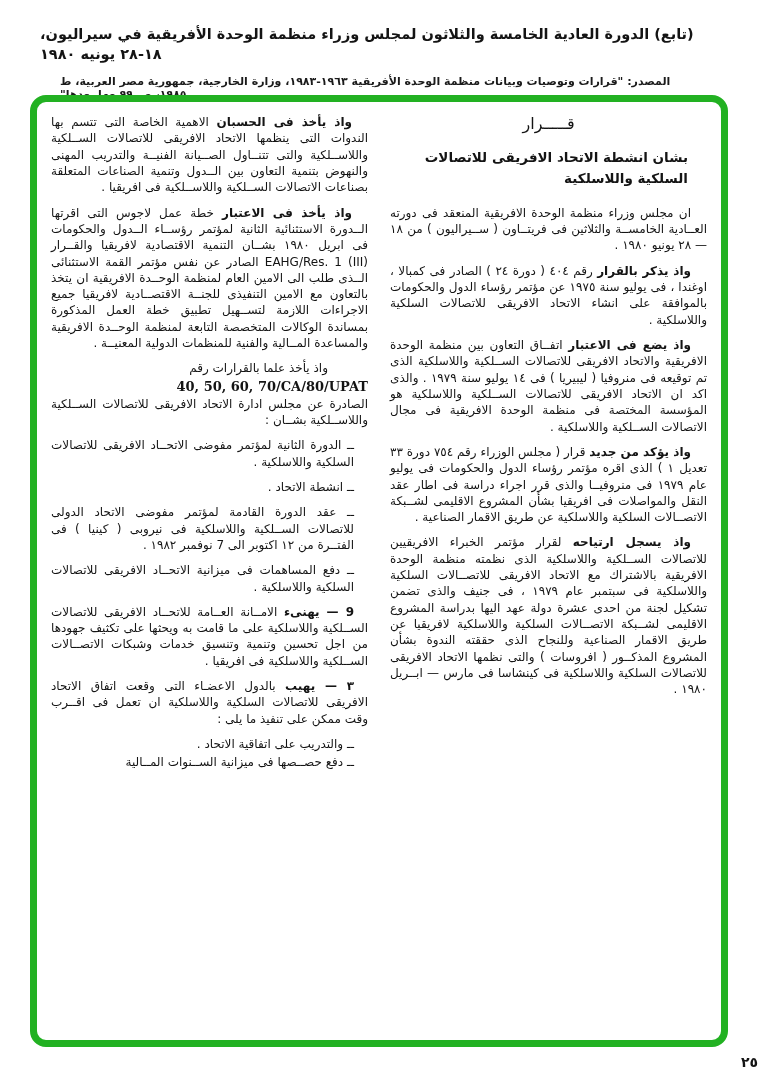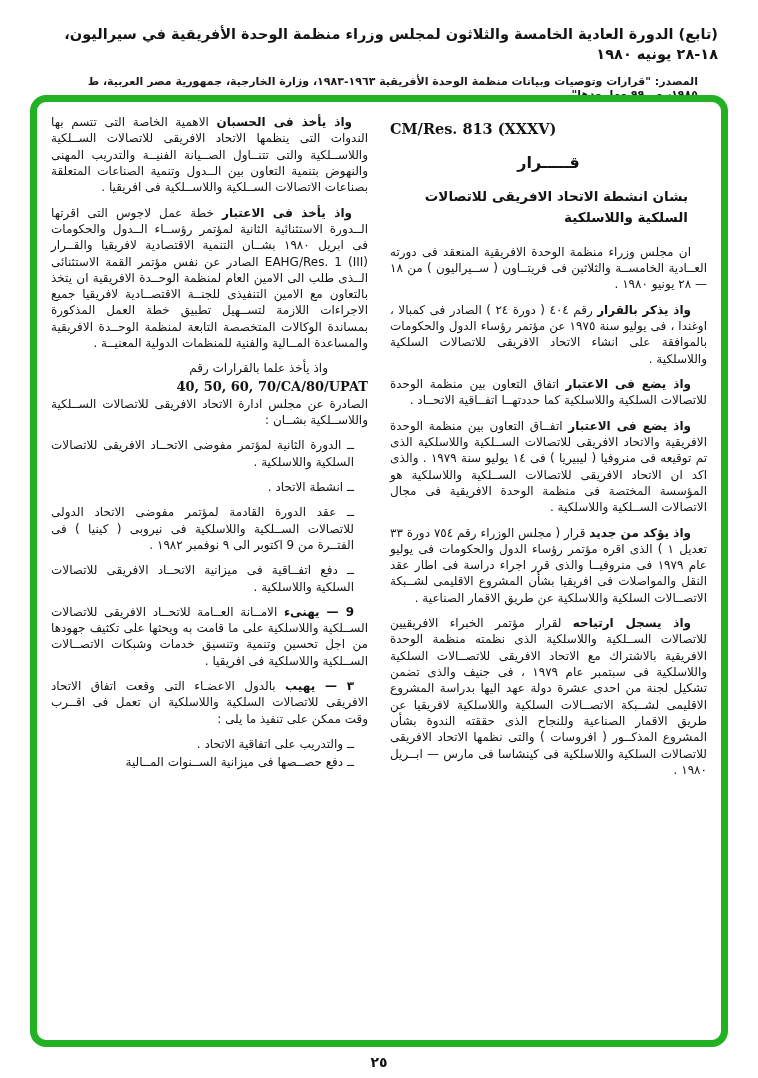--- a/index.html
+++ b/index.html
@@ -2,21 +2,21 @@
 <html lang="ar"><head>
 <meta charset="utf-8">
 <style>
   html,body{margin:0;padding:0;}
   body{
     width:758px;height:1078px;position:relative;background:#ffffff;
     font-family:"DejaVu Sans",sans-serif;color:#141414;
     -webkit-font-smoothing:antialiased;overflow:hidden;
   }
   .header{
-    position:absolute;top:24px;left:10px;right:0;text-align:right;direction:rtl;
+    position:absolute;top:24px;left:0;right:0;text-align:left;direction:rtl;
   }
   .header-line1{
     font-size:14.5px;font-weight:bold;letter-spacing:0;line-height:1.4;
     padding:0 40px;
   }
   .header-line2{
     font-size:11px;font-weight:bold;margin-top:10px;padding:0 60px;color:#1a1a1a;
   }
   .frame{
     position:absolute;left:30px;top:95px;width:698px;height:952px;
@@ -28,74 +28,72 @@
   }
   .col{flex:1 1 0;direction:rtl;text-align:justify;}
   .col p{margin:0 0 9px 0;font-size:12px;line-height:1.36;}
   .col p.indent{text-indent:16px;}
   .lead{font-weight:bold;}
   .res-code{
     direction:ltr;text-align:left;font-family:"DejaVu Serif",serif;
     font-weight:bold;font-size:14.5px;margin:6px 0 16px 0;
   }
   .res-title{
-    text-align:center;font-weight:bold;font-size:16px;margin:0 0 14px 0;
+    text-align:center;font-weight:normal;font-size:16px;margin:0 0 14px 0;
   }
   .res-subtitle{
     text-align:right;font-weight:bold;font-size:13.5px;line-height:1.55;
     margin:0 auto 16px auto;width:88%;
   }
   .decree-code{
     direction:ltr;text-align:right;font-family:"DejaVu Serif",serif;
     font-weight:bold;font-size:13px;margin:0 0 2px 0;
   }
   .dash-item{padding-right:14px;}
   .num-item{text-indent:14px;}
   .intro-line{text-indent:40px;margin-bottom:2px !important;}
   .footer-page{
-    position:absolute;bottom:8px;left:0;right:0;text-align:center;
+    position:absolute;bottom:8px;left:0;right:0;text-align:right;
     font-weight:bold;font-size:14px;margin-top:24px;
   }
 </style>
 </head>
 <body>
 
 <div class="header">
   <div class="header-line1">(تابع) الدورة العادية الخامسة والثلاثون لمجلس وزراء منظمة الوحدة الأفريقية في سيراليون، ١٨-٢٨ يونيه ١٩٨٠</div>
   <div class="header-line2">المصدر: "قرارات وتوصيات وبيانات منظمة الوحدة الأفريقية ١٩٦٣-١٩٨٣، وزارة الخارجية، جمهورية مصر العربية، ط ١٩٨٥، ص ٩٩ وما بعدها"</div>
 </div>
 
 <div class="frame" style="border-color: rgb(34, 177, 34);">
   <div class="columns">
 
     <div class="col">
-      <div class="res-code">CM/Res. 813 (XXXV)</div>
       <div class="res-title">قـــــرار</div>
       <div class="res-subtitle">بشان انشطة الاتحاد الافريقى للاتصالات السلكية واللاسلكية</div>
 
       <p class="indent"><span class="lead"></span> <span>ان مجلس وزراء منظمة الوحدة الافريقية المنعقد فى دورته العــادية الخامســة والثلاثين فى فريتــاون ( ســيراليون ) من ١٨ — ٢٨ يونيو ١٩٨٠ .</span></p>
       <p class="indent"><span class="lead">واذ يذكر بالقرار</span> <span>رقم ٤٠٤ ( دورة ٢٤ ) الصادر فى كمبالا ، اوغندا ، فى يوليو سنة ١٩٧٥ عن مؤتمر رؤساء الدول والحكومات بالموافقة على انشاء الاتحاد الافريقى للاتصالات السلكية واللاسلكية .</span></p>
-      <p class="indent"><span class="lead">واذ يضع فى الاعتبار</span> <span>اتفاق التعاون بين منظمة الوحدة للاتصالات السلكية واللاسلكية كما حددتهــا اتفــاقية الاتحــاد .</span></p>
       <p class="indent"><span class="lead">واذ يضع فى الاعتبار</span> <span>اتفــاق التعاون بين منظمة الوحدة الافريقية والاتحاد الافريقى للاتصالات الســلكية واللاسلكية الذى تم توقيعه فى منروفيا ( ليبيريا ) فى ١٤ يوليو سنة ١٩٧٩ . والذى اكد ان الاتحاد الافريقى للاتصالات الســلكية واللاسلكية هو المؤسسة المختصة فى منظمة الوحدة الافريقية فى مجال الاتصالات الســلكية واللاسلكية .</span></p>
       <p class="indent"><span class="lead">واذ يؤكد من جديد</span> <span>قرار ( مجلس الوزراء رقم ٧٥٤ دورة ٣٣ تعديل ١ ) الذى اقره مؤتمر رؤساء الدول والحكومات فى يوليو عام ١٩٧٩ فى منروفيــا والذى قرر اجراء دراسة فى اطار عقد النقل والمواصلات فى افريقيا بشأن المشروع الاقليمى لشــبكة الاتصــالات السلكية واللاسلكية عن طريق الاقمار الصناعية .</span></p>
       <p class="indent"><span class="lead">واذ يسجل ارتياحه</span> <span>لقرار مؤتمر الخبراء الافريقيين للاتصالات الســلكية واللاسلكية الذى نظمته منظمة الوحدة الافريقية بالاشتراك مع الاتحاد الافريقى للاتصــالات السلكية واللاسلكية فى سبتمبر عام ١٩٧٩ ، فى جنيف والذى تضمن تشكيل لجنة من احدى عشرة دولة عهد اليها بدراسة المشروع الاقليمى لشــبكة الاتصــالات السلكية واللاسلكية لافريقيا عن طريق الاقمار الصناعية وللنجاح الذى حققته الندوة بشأن المشروع المذكــور ( افروسات ) والتى نظمها الاتحاد الافريقى للاتصالات السلكية واللاسلكية فى كينشاسا فى مارس — ابــريل ١٩٨٠ .</span></p>
     </div>
 
     <div class="col">
       <p class="indent"><span class="lead">واذ يأخذ فى الحسبان</span> <span>الاهمية الخاصة التى تتسم بها الندوات التى ينظمها الاتحاد الافريقى للاتصالات الســلكية واللاســلكية والتى تتنــاول الصــيانة الفنيــة والتدريب المهنى والنهوض بتنمية التعاون بين الــدول وتنمية الصناعات المتعلقة بصناعات الاتصالات الســلكية واللاســلكية فى افريقيا .</span></p>
       <p class="indent"><span class="lead">واذ يأخذ فى الاعتبار</span> <span>خطة عمل لاجوس التى اقرتها الــدورة الاستثنائية الثانية لمؤتمر رؤســاء الــدول والحكومات فى ابريل ١٩٨٠ بشــان التنمية الاقتصادية لافريقيا والقــرار EAHG/Res. 1 (III) الصادر عن نفس مؤتمر القمة الاستثنائى الــذى طلب الى الامين العام لمنظمة الوحــدة الافريقية ان يتخذ بالتعاون مع الامين التنفيذى للجنــة الاقتصــادية لافريقيا جميع الاجراءات اللازمة لتســهيل تطبيق خطة العمل المذكورة بمساندة الوكالات المتخصصة التابعة لمنظمة الوحــدة الافريقية والمساعدة المــالية والفنية للمنظمات الدولية المعنيــة .</span></p>
 
       <p class="intro-line">واذ يأخذ علما بالقرارات رقم</p>
       <div class="decree-code">40, 50, 60, 70/CA/80/UPAT</div>
       <p>الصادرة عن مجلس ادارة الاتحاد الافريقى للاتصالات الســلكية واللاســلكية بشــان :</p>
 
       <p class="dash-item">ــ الدورة الثانية لمؤتمر مفوضى الاتحــاد الافريقى للاتصالات السلكية واللاسلكية .</p>
       <p class="dash-item">ــ انشطة الاتحاد .</p>
-      <p class="dash-item">ــ عقد الدورة القادمة لمؤتمر مفوضى الاتحاد الدولى للاتصالات الســلكية واللاسلكية فى نيروبى ( كينيا ) فى الفتــرة من 9 اكتوبر الى ٩ نوفمبر ١٩٨٢ .</p>
-      <p class="dash-item">ــ دفع اتفــاقية فى ميزانية الاتحــاد الافريقى للاتصالات السلكية واللاسلكية .</p>
+      <p class="dash-item">ــ عقد الدورة القادمة لمؤتمر مفوضى الاتحاد الدولى للاتصالات الســلكية واللاسلكية فى نيروبى ( كينيا ) فى الفتــرة من ١٢ اكتوبر الى 7 نوفمبر ١٩٨٢ .</p>
+      <p class="dash-item">ــ دفع المساهمات فى ميزانية الاتحــاد الافريقى للاتصالات السلكية واللاسلكية .</p>
 
       <p class="num-item"><span class="lead">9 — يهنىء</span> <span>الامــانة العــامة للاتحــاد الافريقى للاتصالات الســلكية واللاسلكية على ما قامت به ويحثها على تكثيف جهودها من اجل تحسين وتنمية وتنسيق خدمات وشبكات الاتصــالات الســلكية واللاسلكية فى افريقيا .</span></p>
       <p class="num-item"><span class="lead">٣ — يهيب</span> <span>بالدول الاعضـاء التى وقعت اتفاق الاتحاد الافريقى للاتصالات السلكية واللاسلكية ان تعمل فى اقــرب وقت ممكن على تنفيذ ما يلى :</span></p>
 
       <p class="dash-item" style="margin-bottom:2px;">ــ والتدريب على اتفاقية الاتحاد .</p>
       <p class="dash-item">ــ دفع حصــصها فى ميزانية الســنوات المــالية</p>
     </div>
 
   </div>
 </div>

